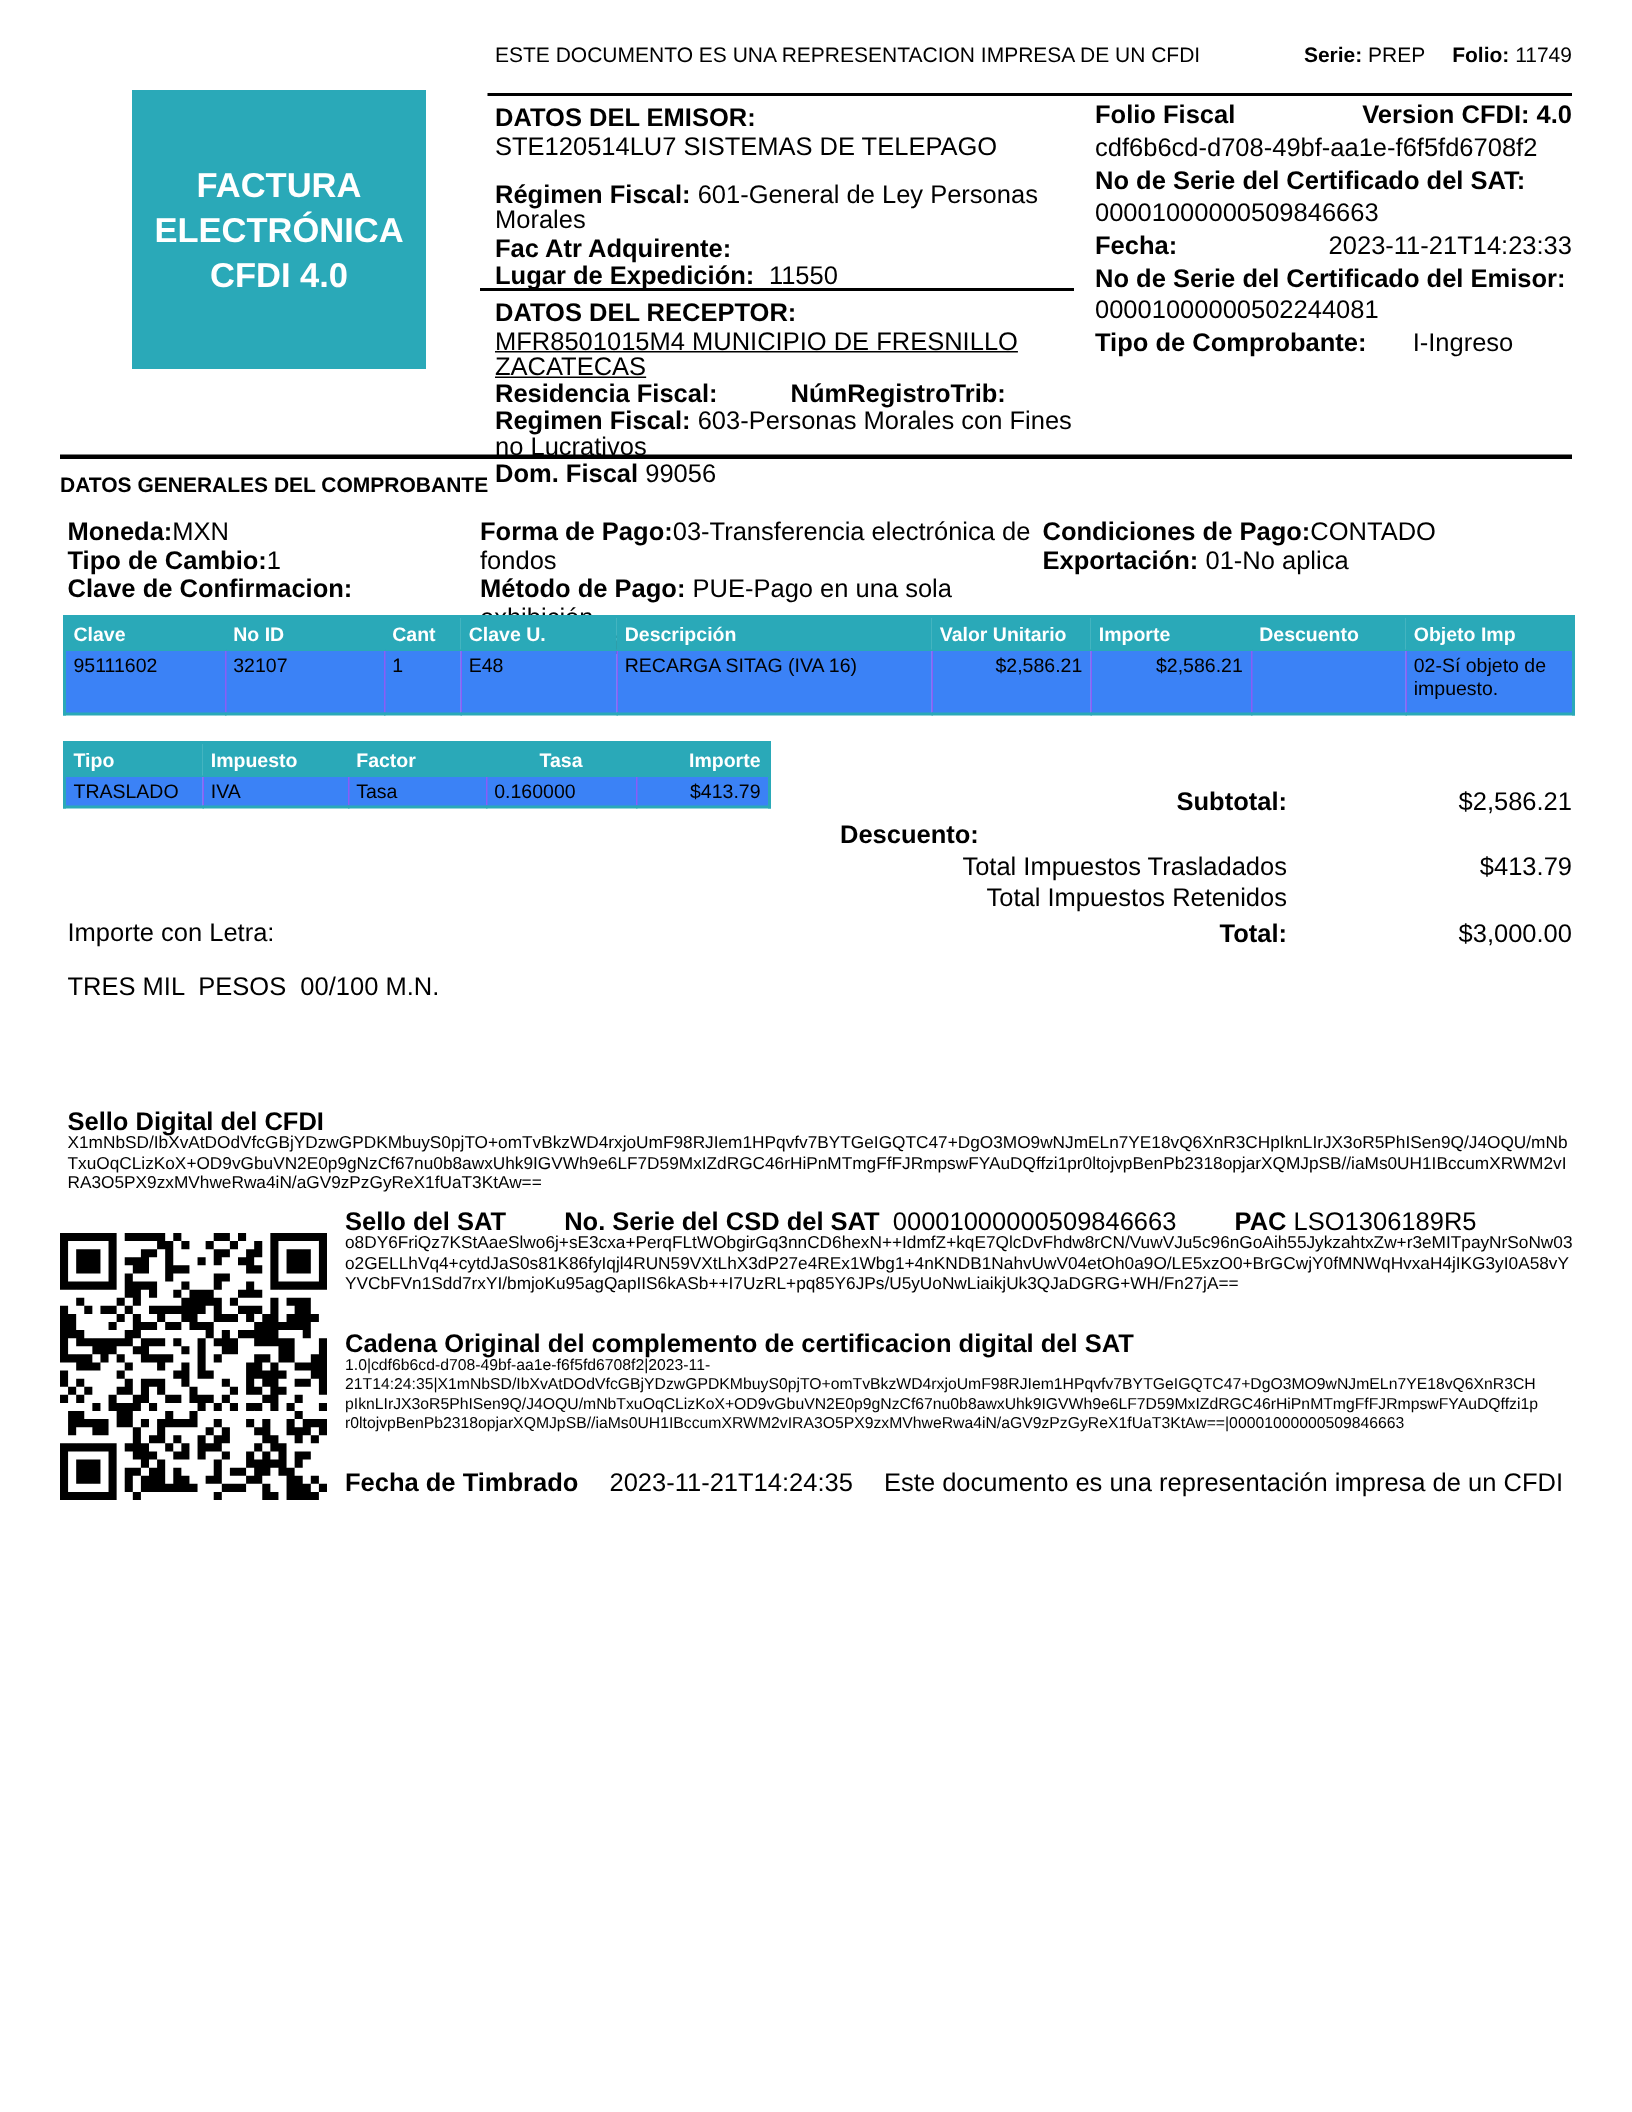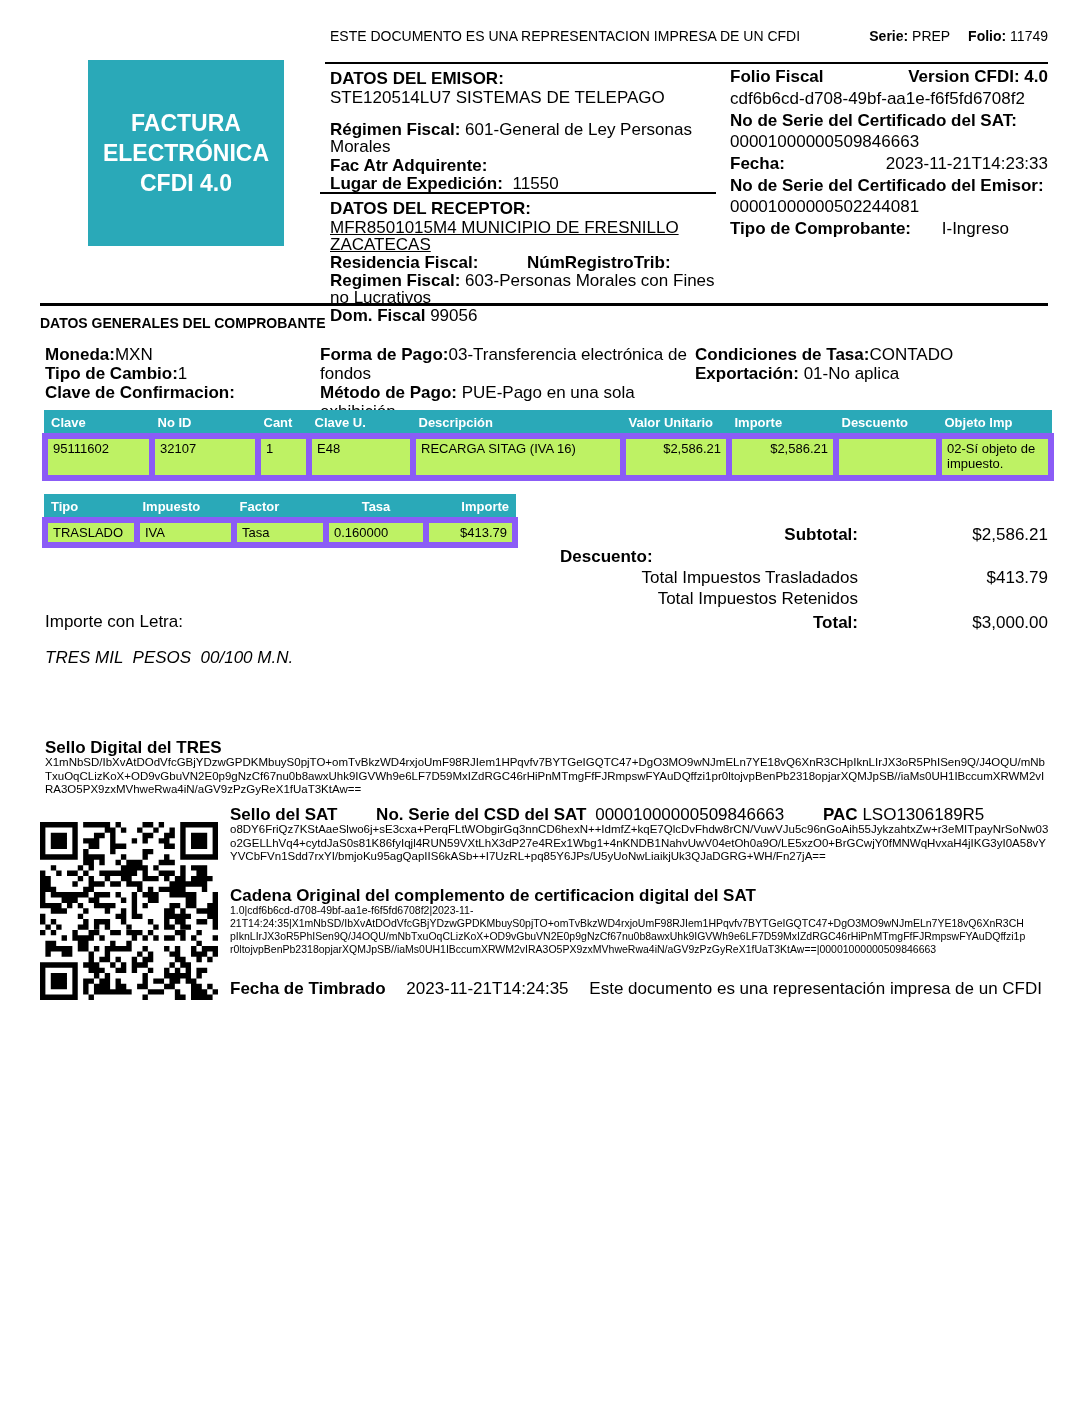--- a/index.html
+++ b/index.html
@@ -12,21 +12,21 @@
   .t17{font-size:17px;}
   .hline{position:absolute;background:#000;}
   .badge{position:absolute;left:88px;top:60px;width:196px;height:186px;background:#2aa9b8;
          display:flex;flex-direction:column;align-items:center;justify-content:center;
          color:#fff;font-weight:bold;font-size:23px;line-height:30px;text-align:center;}
   .rowflex{display:flex;justify-content:space-between;}
   table{border-collapse:collapse;table-layout:fixed;}
   .dtable{position:absolute;font-size:13px;}
   .dtable th{background:#2aa9b8;color:#fff;text-align:left;font-weight:bold;
              padding:3px 5px;border:1px solid #2aa9b8;}
-  .dtable td{border:6px solid #8b5cf6;padding:2px 5px;vertical-align:top;background:#bef264;}
+  .dtable td{border:1px solid #8b5cf6;padding:2px 5px;vertical-align:top;background:#3b82f6;}
   .dtable{border:2px solid #2aa9b8;}
   .num{text-align:right;}
   .seal{word-break:break-all;font-size:11.5px;line-height:13.5px;}
   .prelines{white-space:pre-line;}
   .pre{white-space:pre-wrap;}
   .totrow{display:flex;justify-content:flex-end;line-height:21px;}
   .totrow .lab{text-align:right;}
   .totrow .val{width:190px;text-align:right;}
 </style>
 </head>
@@ -110,21 +110,21 @@
     <div><span class="b">Moneda:</span><span>MXN</span></div>
     <div><span class="b">Tipo de Cambio:</span><span>1</span></div>
     <div class="b">Clave de Confirmacion:</div>
   </div>
   <div class="abs t13" style="left:320px;top:345px;width:370px;line-height:19px;">
     <div><span class="b">Forma de Pago:</span><span>03-Transferencia electrónica de fondos</span></div>
     <div><span class="b">Método de Pago:</span> <span>PUE-Pago en una sola exhibición</span></div>
     <div class="b">CFDI Relacionado:</div>
   </div>
   <div class="abs t13" style="left:695px;top:345px;width:353px;line-height:19px;">
-    <div><span class="b">Condiciones de Tasa:</span><span>CONTADO</span></div>
+    <div><span class="b">Condiciones de Pago:</span><span>CONTADO</span></div>
     <div><span class="b">Exportación:</span> <span>01-No aplica</span></div>
   </div>
 
   <table class="dtable" style="left:42px;top:410px;width:1006px;">
     <colgroup>
       <col style="width:107px">
         <col style="width:106px">
         <col style="width:51px">
       <col style="width:104px">
         <col style="width:210px">
@@ -206,23 +206,23 @@
       <span class="lab">Total Impuestos Retenidos</span>
       <span class="val"></span>
     </div>
     <div class="totrow" style="margin-top:3px;">
       <span class="lab b">Total:</span>
       <span class="val">$3,000.00</span>
     </div>
   </div>
 
   <div class="abs t17" style="left:45px;top:612px;">Importe con Letra:</div>
-  <div class="abs t17 pre" style="left:45px;top:648px;font-style:italic;">TRES MIL  PESOS  00/100 M.N.</div>
-
-  <div class="abs b t13" style="left:45px;top:739px;">Sello Digital del TRES</div>
+  <div class="abs t17 pre" style="left:45px;top:648px;">TRES MIL  PESOS  00/100 M.N.</div>
+
+  <div class="abs b t13" style="left:45px;top:739px;">Sello Digital del CFDI</div>
   <div class="abs seal" style="left:45px;top:756px;width:1003px;">X1mNbSD/IbXvAtDOdVfcGBjYDzwGPDKMbuyS0pjTO+omTvBkzWD4rxjoUmF98RJIem1HPqvfv7BYTGeIGQTC47+DgO3MO9wNJmELn7YE18vQ6XnR3CHpIknLIrJX3oR5PhISen9Q/J4OQU/mNbTxuOqCLizKoX+OD9vGbuVN2E0p9gNzCf67nu0b8awxUhk9IGVWh9e6LF7D59MxIZdRGC46rHiPnMTmgFfFJRmpswFYAuDQffzi1pr0ltojvpBenPb2318opjarXQMJpSB//iaMs0UH1IBccumXRWM2vIRA3O5PX9zxMVhweRwa4iN/aGV9zPzGyReX1fUaT3KtAw==</div>
 
   <div class="abs" style="left:40px;top:822px;width:178px;height:178px;">
     <svg id="qr-svg" width="178" height="178" viewBox="0 0 178 178" xmlns="http://www.w3.org/2000/svg">
       <rect width="178" height="178" fill="#ffffff"></rect>
       <path id="qr-path" fill="#000000" d="M0.00 0.00h5.39v5.39h-5.39zM5.39 0.00h5.39v5.39h-5.39zM10.79 0.00h5.39v5.39h-5.39zM16.18 0.00h5.39v5.39h-5.39zM21.58 0.00h5.39v5.39h-5.39zM26.97 0.00h5.39v5.39h-5.39zM32.36 0.00h5.39v5.39h-5.39zM43.15 0.00h5.39v5.39h-5.39zM48.55 0.00h5.39v5.39h-5.39zM53.94 0.00h5.39v5.39h-5.39zM59.33 0.00h5.39v5.39h-5.39zM64.73 0.00h5.39v5.39h-5.39zM75.52 0.00h5.39v5.39h-5.39zM102.48 0.00h5.39v5.39h-5.39zM107.88 0.00h5.39v5.39h-5.39zM118.67 0.00h5.39v5.39h-5.39zM140.24 0.00h5.39v5.39h-5.39zM145.64 0.00h5.39v5.39h-5.39zM151.03 0.00h5.39v5.39h-5.39zM156.42 0.00h5.39v5.39h-5.39zM161.82 0.00h5.39v5.39h-5.39zM167.21 0.00h5.39v5.39h-5.39zM172.61 0.00h5.39v5.39h-5.39zM0.00 5.39h5.39v5.39h-5.39zM32.36 5.39h5.39v5.39h-5.39zM64.73 5.39h5.39v5.39h-5.39zM70.12 5.39h5.39v5.39h-5.39zM80.91 5.39h5.39v5.39h-5.39zM97.09 5.39h5.39v5.39h-5.39zM113.27 5.39h5.39v5.39h-5.39zM129.45 5.39h5.39v5.39h-5.39zM140.24 5.39h5.39v5.39h-5.39zM172.61 5.39h5.39v5.39h-5.39zM0.00 10.79h5.39v5.39h-5.39zM10.79 10.79h5.39v5.39h-5.39zM16.18 10.79h5.39v5.39h-5.39zM21.58 10.79h5.39v5.39h-5.39zM32.36 10.79h5.39v5.39h-5.39zM53.94 10.79h5.39v5.39h-5.39zM59.33 10.79h5.39v5.39h-5.39zM70.12 10.79h5.39v5.39h-5.39zM102.48 10.79h5.39v5.39h-5.39zM107.88 10.79h5.39v5.39h-5.39zM124.06 10.79h5.39v5.39h-5.39zM129.45 10.79h5.39v5.39h-5.39zM140.24 10.79h5.39v5.39h-5.39zM151.03 10.79h5.39v5.39h-5.39zM156.42 10.79h5.39v5.39h-5.39zM161.82 10.79h5.39v5.39h-5.39zM172.61 10.79h5.39v5.39h-5.39zM0.00 16.18h5.39v5.39h-5.39zM10.79 16.18h5.39v5.39h-5.39zM16.18 16.18h5.39v5.39h-5.39zM21.58 16.18h5.39v5.39h-5.39zM32.36 16.18h5.39v5.39h-5.39zM43.15 16.18h5.39v5.39h-5.39zM48.55 16.18h5.39v5.39h-5.39zM53.94 16.18h5.39v5.39h-5.39zM70.12 16.18h5.39v5.39h-5.39zM91.70 16.18h5.39v5.39h-5.39zM102.48 16.18h5.39v5.39h-5.39zM118.67 16.18h5.39v5.39h-5.39zM124.06 16.18h5.39v5.39h-5.39zM140.24 16.18h5.39v5.39h-5.39zM151.03 16.18h5.39v5.39h-5.39zM156.42 16.18h5.39v5.39h-5.39zM161.82 16.18h5.39v5.39h-5.39zM172.61 16.18h5.39v5.39h-5.39zM0.00 21.58h5.39v5.39h-5.39zM10.79 21.58h5.39v5.39h-5.39zM16.18 21.58h5.39v5.39h-5.39zM21.58 21.58h5.39v5.39h-5.39zM32.36 21.58h5.39v5.39h-5.39zM48.55 21.58h5.39v5.39h-5.39zM53.94 21.58h5.39v5.39h-5.39zM70.12 21.58h5.39v5.39h-5.39zM75.52 21.58h5.39v5.39h-5.39zM80.91 21.58h5.39v5.39h-5.39zM124.06 21.58h5.39v5.39h-5.39zM129.45 21.58h5.39v5.39h-5.39zM140.24 21.58h5.39v5.39h-5.39zM151.03 21.58h5.39v5.39h-5.39zM156.42 21.58h5.39v5.39h-5.39zM161.82 21.58h5.39v5.39h-5.39zM172.61 21.58h5.39v5.39h-5.39zM0.00 26.97h5.39v5.39h-5.39zM32.36 26.97h5.39v5.39h-5.39zM43.15 26.97h5.39v5.39h-5.39zM70.12 26.97h5.39v5.39h-5.39zM102.48 26.97h5.39v5.39h-5.39zM107.88 26.97h5.39v5.39h-5.39zM140.24 26.97h5.39v5.39h-5.39zM172.61 26.97h5.39v5.39h-5.39zM0.00 32.36h5.39v5.39h-5.39zM5.39 32.36h5.39v5.39h-5.39zM10.79 32.36h5.39v5.39h-5.39zM16.18 32.36h5.39v5.39h-5.39zM21.58 32.36h5.39v5.39h-5.39zM26.97 32.36h5.39v5.39h-5.39zM32.36 32.36h5.39v5.39h-5.39zM43.15 32.36h5.39v5.39h-5.39zM48.55 32.36h5.39v5.39h-5.39zM53.94 32.36h5.39v5.39h-5.39zM59.33 32.36h5.39v5.39h-5.39zM80.91 32.36h5.39v5.39h-5.39zM102.48 32.36h5.39v5.39h-5.39zM124.06 32.36h5.39v5.39h-5.39zM140.24 32.36h5.39v5.39h-5.39zM145.64 32.36h5.39v5.39h-5.39zM151.03 32.36h5.39v5.39h-5.39zM156.42 32.36h5.39v5.39h-5.39zM161.82 32.36h5.39v5.39h-5.39zM167.21 32.36h5.39v5.39h-5.39zM172.61 32.36h5.39v5.39h-5.39zM43.15 37.76h5.39v5.39h-5.39zM48.55 37.76h5.39v5.39h-5.39zM59.33 37.76h5.39v5.39h-5.39zM75.52 37.76h5.39v5.39h-5.39zM86.30 37.76h5.39v5.39h-5.39zM91.70 37.76h5.39v5.39h-5.39zM97.09 37.76h5.39v5.39h-5.39zM118.67 37.76h5.39v5.39h-5.39zM124.06 37.76h5.39v5.39h-5.39zM129.45 37.76h5.39v5.39h-5.39zM10.79 43.15h5.39v5.39h-5.39zM37.76 43.15h5.39v5.39h-5.39zM48.55 43.15h5.39v5.39h-5.39zM80.91 43.15h5.39v5.39h-5.39zM86.30 43.15h5.39v5.39h-5.39zM91.70 43.15h5.39v5.39h-5.39zM97.09 43.15h5.39v5.39h-5.39zM102.48 43.15h5.39v5.39h-5.39zM113.27 43.15h5.39v5.39h-5.39zM140.24 43.15h5.39v5.39h-5.39zM151.03 43.15h5.39v5.39h-5.39zM156.42 43.15h5.39v5.39h-5.39zM161.82 43.15h5.39v5.39h-5.39zM0.00 48.55h5.39v5.39h-5.39zM16.18 48.55h5.39v5.39h-5.39zM26.97 48.55h5.39v5.39h-5.39zM32.36 48.55h5.39v5.39h-5.39zM43.15 48.55h5.39v5.39h-5.39zM59.33 48.55h5.39v5.39h-5.39zM64.73 48.55h5.39v5.39h-5.39zM70.12 48.55h5.39v5.39h-5.39zM75.52 48.55h5.39v5.39h-5.39zM80.91 48.55h5.39v5.39h-5.39zM86.30 48.55h5.39v5.39h-5.39zM91.70 48.55h5.39v5.39h-5.39zM102.48 48.55h5.39v5.39h-5.39zM118.67 48.55h5.39v5.39h-5.39zM124.06 48.55h5.39v5.39h-5.39zM129.45 48.55h5.39v5.39h-5.39zM140.24 48.55h5.39v5.39h-5.39zM156.42 48.55h5.39v5.39h-5.39zM161.82 48.55h5.39v5.39h-5.39zM0.00 53.94h5.39v5.39h-5.39zM5.39 53.94h5.39v5.39h-5.39zM37.76 53.94h5.39v5.39h-5.39zM48.55 53.94h5.39v5.39h-5.39zM64.73 53.94h5.39v5.39h-5.39zM80.91 53.94h5.39v5.39h-5.39zM86.30 53.94h5.39v5.39h-5.39zM102.48 53.94h5.39v5.39h-5.39zM107.88 53.94h5.39v5.39h-5.39zM113.27 53.94h5.39v5.39h-5.39zM124.06 53.94h5.39v5.39h-5.39zM134.85 53.94h5.39v5.39h-5.39zM140.24 53.94h5.39v5.39h-5.39zM151.03 53.94h5.39v5.39h-5.39zM156.42 53.94h5.39v5.39h-5.39zM161.82 53.94h5.39v5.39h-5.39zM167.21 53.94h5.39v5.39h-5.39zM0.00 59.33h5.39v5.39h-5.39zM5.39 59.33h5.39v5.39h-5.39zM32.36 59.33h5.39v5.39h-5.39zM48.55 59.33h5.39v5.39h-5.39zM53.94 59.33h5.39v5.39h-5.39zM59.33 59.33h5.39v5.39h-5.39zM70.12 59.33h5.39v5.39h-5.39zM75.52 59.33h5.39v5.39h-5.39zM86.30 59.33h5.39v5.39h-5.39zM91.70 59.33h5.39v5.39h-5.39zM97.09 59.33h5.39v5.39h-5.39zM129.45 59.33h5.39v5.39h-5.39zM134.85 59.33h5.39v5.39h-5.39zM140.24 59.33h5.39v5.39h-5.39zM145.64 59.33h5.39v5.39h-5.39zM151.03 59.33h5.39v5.39h-5.39zM156.42 59.33h5.39v5.39h-5.39zM161.82 59.33h5.39v5.39h-5.39zM0.00 64.73h5.39v5.39h-5.39zM5.39 64.73h5.39v5.39h-5.39zM10.79 64.73h5.39v5.39h-5.39zM43.15 64.73h5.39v5.39h-5.39zM48.55 64.73h5.39v5.39h-5.39zM97.09 64.73h5.39v5.39h-5.39zM107.88 64.73h5.39v5.39h-5.39zM118.67 64.73h5.39v5.39h-5.39zM124.06 64.73h5.39v5.39h-5.39zM129.45 64.73h5.39v5.39h-5.39zM134.85 64.73h5.39v5.39h-5.39zM140.24 64.73h5.39v5.39h-5.39zM161.82 64.73h5.39v5.39h-5.39zM0.00 70.12h5.39v5.39h-5.39zM10.79 70.12h5.39v5.39h-5.39zM16.18 70.12h5.39v5.39h-5.39zM21.58 70.12h5.39v5.39h-5.39zM26.97 70.12h5.39v5.39h-5.39zM32.36 70.12h5.39v5.39h-5.39zM37.76 70.12h5.39v5.39h-5.39zM43.15 70.12h5.39v5.39h-5.39zM53.94 70.12h5.39v5.39h-5.39zM59.33 70.12h5.39v5.39h-5.39zM64.73 70.12h5.39v5.39h-5.39zM75.52 70.12h5.39v5.39h-5.39zM91.70 70.12h5.39v5.39h-5.39zM102.48 70.12h5.39v5.39h-5.39zM107.88 70.12h5.39v5.39h-5.39zM113.27 70.12h5.39v5.39h-5.39zM129.45 70.12h5.39v5.39h-5.39zM134.85 70.12h5.39v5.39h-5.39zM140.24 70.12h5.39v5.39h-5.39zM145.64 70.12h5.39v5.39h-5.39zM151.03 70.12h5.39v5.39h-5.39zM172.61 70.12h5.39v5.39h-5.39zM0.00 75.52h5.39v5.39h-5.39zM21.58 75.52h5.39v5.39h-5.39zM26.97 75.52h5.39v5.39h-5.39zM32.36 75.52h5.39v5.39h-5.39zM48.55 75.52h5.39v5.39h-5.39zM53.94 75.52h5.39v5.39h-5.39zM80.91 75.52h5.39v5.39h-5.39zM91.70 75.52h5.39v5.39h-5.39zM107.88 75.52h5.39v5.39h-5.39zM113.27 75.52h5.39v5.39h-5.39zM145.64 75.52h5.39v5.39h-5.39zM151.03 75.52h5.39v5.39h-5.39zM172.61 75.52h5.39v5.39h-5.39zM0.00 80.91h5.39v5.39h-5.39zM5.39 80.91h5.39v5.39h-5.39zM10.79 80.91h5.39v5.39h-5.39zM16.18 80.91h5.39v5.39h-5.39zM26.97 80.91h5.39v5.39h-5.39zM37.76 80.91h5.39v5.39h-5.39zM53.94 80.91h5.39v5.39h-5.39zM59.33 80.91h5.39v5.39h-5.39zM64.73 80.91h5.39v5.39h-5.39zM70.12 80.91h5.39v5.39h-5.39zM91.70 80.91h5.39v5.39h-5.39zM102.48 80.91h5.39v5.39h-5.39zM129.45 80.91h5.39v5.39h-5.39zM134.85 80.91h5.39v5.39h-5.39zM145.64 80.91h5.39v5.39h-5.39zM151.03 80.91h5.39v5.39h-5.39zM167.21 80.91h5.39v5.39h-5.39zM172.61 80.91h5.39v5.39h-5.39zM10.79 86.30h5.39v5.39h-5.39zM16.18 86.30h5.39v5.39h-5.39zM21.58 86.30h5.39v5.39h-5.39zM43.15 86.30h5.39v5.39h-5.39zM64.73 86.30h5.39v5.39h-5.39zM80.91 86.30h5.39v5.39h-5.39zM91.70 86.30h5.39v5.39h-5.39zM124.06 86.30h5.39v5.39h-5.39zM129.45 86.30h5.39v5.39h-5.39zM140.24 86.30h5.39v5.39h-5.39zM156.42 86.30h5.39v5.39h-5.39zM161.82 86.30h5.39v5.39h-5.39zM167.21 86.30h5.39v5.39h-5.39zM172.61 86.30h5.39v5.39h-5.39zM0.00 91.70h5.39v5.39h-5.39zM37.76 91.70h5.39v5.39h-5.39zM75.52 91.70h5.39v5.39h-5.39zM80.91 91.70h5.39v5.39h-5.39zM91.70 91.70h5.39v5.39h-5.39zM97.09 91.70h5.39v5.39h-5.39zM124.06 91.70h5.39v5.39h-5.39zM129.45 91.70h5.39v5.39h-5.39zM134.85 91.70h5.39v5.39h-5.39zM140.24 91.70h5.39v5.39h-5.39zM145.64 91.70h5.39v5.39h-5.39zM167.21 91.70h5.39v5.39h-5.39zM172.61 91.70h5.39v5.39h-5.39zM0.00 97.09h5.39v5.39h-5.39zM10.79 97.09h5.39v5.39h-5.39zM43.15 97.09h5.39v5.39h-5.39zM53.94 97.09h5.39v5.39h-5.39zM59.33 97.09h5.39v5.39h-5.39zM64.73 97.09h5.39v5.39h-5.39zM80.91 97.09h5.39v5.39h-5.39zM107.88 97.09h5.39v5.39h-5.39zM124.06 97.09h5.39v5.39h-5.39zM134.85 97.09h5.39v5.39h-5.39zM140.24 97.09h5.39v5.39h-5.39zM156.42 97.09h5.39v5.39h-5.39zM161.82 97.09h5.39v5.39h-5.39zM172.61 97.09h5.39v5.39h-5.39zM5.39 102.48h5.39v5.39h-5.39zM16.18 102.48h5.39v5.39h-5.39zM37.76 102.48h5.39v5.39h-5.39zM43.15 102.48h5.39v5.39h-5.39zM53.94 102.48h5.39v5.39h-5.39zM64.73 102.48h5.39v5.39h-5.39zM86.30 102.48h5.39v5.39h-5.39zM113.27 102.48h5.39v5.39h-5.39zM124.06 102.48h5.39v5.39h-5.39zM129.45 102.48h5.39v5.39h-5.39zM140.24 102.48h5.39v5.39h-5.39zM145.64 102.48h5.39v5.39h-5.39zM172.61 102.48h5.39v5.39h-5.39zM0.00 107.88h5.39v5.39h-5.39zM10.79 107.88h5.39v5.39h-5.39zM32.36 107.88h5.39v5.39h-5.39zM48.55 107.88h5.39v5.39h-5.39zM53.94 107.88h5.39v5.39h-5.39zM70.12 107.88h5.39v5.39h-5.39zM75.52 107.88h5.39v5.39h-5.39zM86.30 107.88h5.39v5.39h-5.39zM91.70 107.88h5.39v5.39h-5.39zM97.09 107.88h5.39v5.39h-5.39zM107.88 107.88h5.39v5.39h-5.39zM134.85 107.88h5.39v5.39h-5.39zM140.24 107.88h5.39v5.39h-5.39zM156.42 107.88h5.39v5.39h-5.39zM21.58 113.27h5.39v5.39h-5.39zM32.36 113.27h5.39v5.39h-5.39zM37.76 113.27h5.39v5.39h-5.39zM43.15 113.27h5.39v5.39h-5.39zM48.55 113.27h5.39v5.39h-5.39zM59.33 113.27h5.39v5.39h-5.39zM91.70 113.27h5.39v5.39h-5.39zM102.48 113.27h5.39v5.39h-5.39zM113.27 113.27h5.39v5.39h-5.39zM124.06 113.27h5.39v5.39h-5.39zM129.45 113.27h5.39v5.39h-5.39zM140.24 113.27h5.39v5.39h-5.39zM151.03 113.27h5.39v5.39h-5.39zM172.61 113.27h5.39v5.39h-5.39zM5.39 118.67h5.39v5.39h-5.39zM10.79 118.67h5.39v5.39h-5.39zM37.76 118.67h5.39v5.39h-5.39zM43.15 118.67h5.39v5.39h-5.39zM70.12 118.67h5.39v5.39h-5.39zM86.30 118.67h5.39v5.39h-5.39zM156.42 118.67h5.39v5.39h-5.39zM5.39 124.06h5.39v5.39h-5.39zM10.79 124.06h5.39v5.39h-5.39zM16.18 124.06h5.39v5.39h-5.39zM21.58 124.06h5.39v5.39h-5.39zM26.97 124.06h5.39v5.39h-5.39zM37.76 124.06h5.39v5.39h-5.39zM43.15 124.06h5.39v5.39h-5.39zM53.94 124.06h5.39v5.39h-5.39zM64.73 124.06h5.39v5.39h-5.39zM70.12 124.06h5.39v5.39h-5.39zM75.52 124.06h5.39v5.39h-5.39zM80.91 124.06h5.39v5.39h-5.39zM86.30 124.06h5.39v5.39h-5.39zM102.48 124.06h5.39v5.39h-5.39zM124.06 124.06h5.39v5.39h-5.39zM134.85 124.06h5.39v5.39h-5.39zM151.03 124.06h5.39v5.39h-5.39zM161.82 124.06h5.39v5.39h-5.39zM167.21 124.06h5.39v5.39h-5.39zM172.61 124.06h5.39v5.39h-5.39zM5.39 129.45h5.39v5.39h-5.39zM21.58 129.45h5.39v5.39h-5.39zM26.97 129.45h5.39v5.39h-5.39zM48.55 129.45h5.39v5.39h-5.39zM64.73 129.45h5.39v5.39h-5.39zM97.09 129.45h5.39v5.39h-5.39zM107.88 129.45h5.39v5.39h-5.39zM129.45 129.45h5.39v5.39h-5.39zM134.85 129.45h5.39v5.39h-5.39zM151.03 129.45h5.39v5.39h-5.39zM156.42 129.45h5.39v5.39h-5.39zM161.82 129.45h5.39v5.39h-5.39zM172.61 129.45h5.39v5.39h-5.39zM48.55 134.85h5.39v5.39h-5.39zM59.33 134.85h5.39v5.39h-5.39zM64.73 134.85h5.39v5.39h-5.39zM75.52 134.85h5.39v5.39h-5.39zM91.70 134.85h5.39v5.39h-5.39zM102.48 134.85h5.39v5.39h-5.39zM107.88 134.85h5.39v5.39h-5.39zM134.85 134.85h5.39v5.39h-5.39zM140.24 134.85h5.39v5.39h-5.39zM156.42 134.85h5.39v5.39h-5.39zM167.21 134.85h5.39v5.39h-5.39zM0.00 140.24h5.39v5.39h-5.39zM5.39 140.24h5.39v5.39h-5.39zM10.79 140.24h5.39v5.39h-5.39zM16.18 140.24h5.39v5.39h-5.39zM21.58 140.24h5.39v5.39h-5.39zM26.97 140.24h5.39v5.39h-5.39zM32.36 140.24h5.39v5.39h-5.39zM43.15 140.24h5.39v5.39h-5.39zM48.55 140.24h5.39v5.39h-5.39zM53.94 140.24h5.39v5.39h-5.39zM70.12 140.24h5.39v5.39h-5.39zM80.91 140.24h5.39v5.39h-5.39zM91.70 140.24h5.39v5.39h-5.39zM97.09 140.24h5.39v5.39h-5.39zM102.48 140.24h5.39v5.39h-5.39zM129.45 140.24h5.39v5.39h-5.39zM140.24 140.24h5.39v5.39h-5.39zM145.64 140.24h5.39v5.39h-5.39zM0.00 145.64h5.39v5.39h-5.39zM32.36 145.64h5.39v5.39h-5.39zM48.55 145.64h5.39v5.39h-5.39zM53.94 145.64h5.39v5.39h-5.39zM59.33 145.64h5.39v5.39h-5.39zM75.52 145.64h5.39v5.39h-5.39zM80.91 145.64h5.39v5.39h-5.39zM91.70 145.64h5.39v5.39h-5.39zM107.88 145.64h5.39v5.39h-5.39zM124.06 145.64h5.39v5.39h-5.39zM134.85 145.64h5.39v5.39h-5.39zM145.64 145.64h5.39v5.39h-5.39zM156.42 145.64h5.39v5.39h-5.39zM161.82 145.64h5.39v5.39h-5.39zM0.00 151.03h5.39v5.39h-5.39zM10.79 151.03h5.39v5.39h-5.39zM16.18 151.03h5.39v5.39h-5.39zM21.58 151.03h5.39v5.39h-5.39zM32.36 151.03h5.39v5.39h-5.39zM53.94 151.03h5.39v5.39h-5.39zM64.73 151.03h5.39v5.39h-5.39zM102.48 151.03h5.39v5.39h-5.39zM124.06 151.03h5.39v5.39h-5.39zM129.45 151.03h5.39v5.39h-5.39zM134.85 151.03h5.39v5.39h-5.39zM140.24 151.03h5.39v5.39h-5.39zM145.64 151.03h5.39v5.39h-5.39zM156.42 151.03h5.39v5.39h-5.39zM0.00 156.42h5.39v5.39h-5.39zM10.79 156.42h5.39v5.39h-5.39zM16.18 156.42h5.39v5.39h-5.39zM21.58 156.42h5.39v5.39h-5.39zM32.36 156.42h5.39v5.39h-5.39zM43.15 156.42h5.39v5.39h-5.39zM48.55 156.42h5.39v5.39h-5.39zM59.33 156.42h5.39v5.39h-5.39zM64.73 156.42h5.39v5.39h-5.39zM75.52 156.42h5.39v5.39h-5.39zM102.48 156.42h5.39v5.39h-5.39zM113.27 156.42h5.39v5.39h-5.39zM118.67 156.42h5.39v5.39h-5.39zM129.45 156.42h5.39v5.39h-5.39zM134.85 156.42h5.39v5.39h-5.39zM145.64 156.42h5.39v5.39h-5.39zM151.03 156.42h5.39v5.39h-5.39zM0.00 161.82h5.39v5.39h-5.39zM10.79 161.82h5.39v5.39h-5.39zM16.18 161.82h5.39v5.39h-5.39zM21.58 161.82h5.39v5.39h-5.39zM32.36 161.82h5.39v5.39h-5.39zM43.15 161.82h5.39v5.39h-5.39zM53.94 161.82h5.39v5.39h-5.39zM59.33 161.82h5.39v5.39h-5.39zM64.73 161.82h5.39v5.39h-5.39zM75.52 161.82h5.39v5.39h-5.39zM80.91 161.82h5.39v5.39h-5.39zM97.09 161.82h5.39v5.39h-5.39zM102.48 161.82h5.39v5.39h-5.39zM124.06 161.82h5.39v5.39h-5.39zM129.45 161.82h5.39v5.39h-5.39zM151.03 161.82h5.39v5.39h-5.39zM156.42 161.82h5.39v5.39h-5.39zM167.21 161.82h5.39v5.39h-5.39zM0.00 167.21h5.39v5.39h-5.39zM32.36 167.21h5.39v5.39h-5.39zM43.15 167.21h5.39v5.39h-5.39zM53.94 167.21h5.39v5.39h-5.39zM59.33 167.21h5.39v5.39h-5.39zM64.73 167.21h5.39v5.39h-5.39zM70.12 167.21h5.39v5.39h-5.39zM75.52 167.21h5.39v5.39h-5.39zM80.91 167.21h5.39v5.39h-5.39zM86.30 167.21h5.39v5.39h-5.39zM107.88 167.21h5.39v5.39h-5.39zM113.27 167.21h5.39v5.39h-5.39zM118.67 167.21h5.39v5.39h-5.39zM134.85 167.21h5.39v5.39h-5.39zM151.03 167.21h5.39v5.39h-5.39zM156.42 167.21h5.39v5.39h-5.39zM161.82 167.21h5.39v5.39h-5.39zM172.61 167.21h5.39v5.39h-5.39zM0.00 172.61h5.39v5.39h-5.39zM5.39 172.61h5.39v5.39h-5.39zM10.79 172.61h5.39v5.39h-5.39zM16.18 172.61h5.39v5.39h-5.39zM21.58 172.61h5.39v5.39h-5.39zM26.97 172.61h5.39v5.39h-5.39zM32.36 172.61h5.39v5.39h-5.39zM48.55 172.61h5.39v5.39h-5.39zM102.48 172.61h5.39v5.39h-5.39zM134.85 172.61h5.39v5.39h-5.39zM140.24 172.61h5.39v5.39h-5.39zM151.03 172.61h5.39v5.39h-5.39zM156.42 172.61h5.39v5.39h-5.39zM161.82 172.61h5.39v5.39h-5.39zM167.21 172.61h5.39v5.39h-5.39z"></path>
     </svg>
   </div>
 
   <div class="abs t13" style="left:230px;top:806px;width:822px;">

